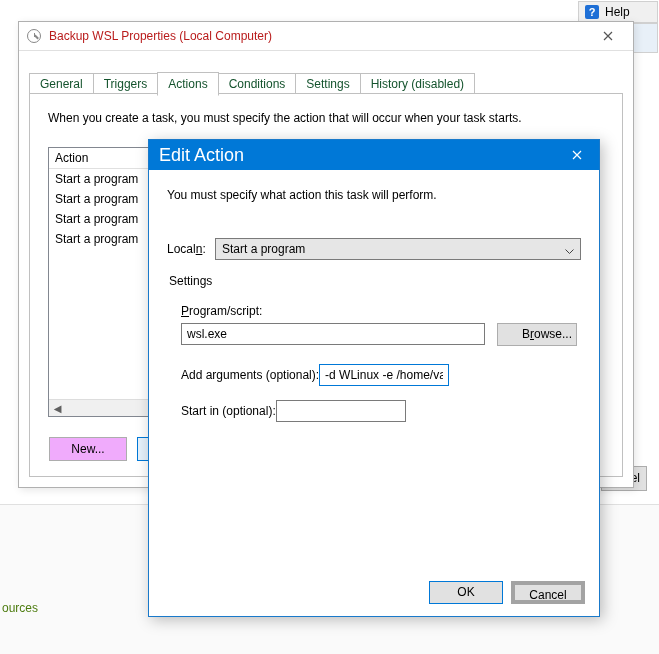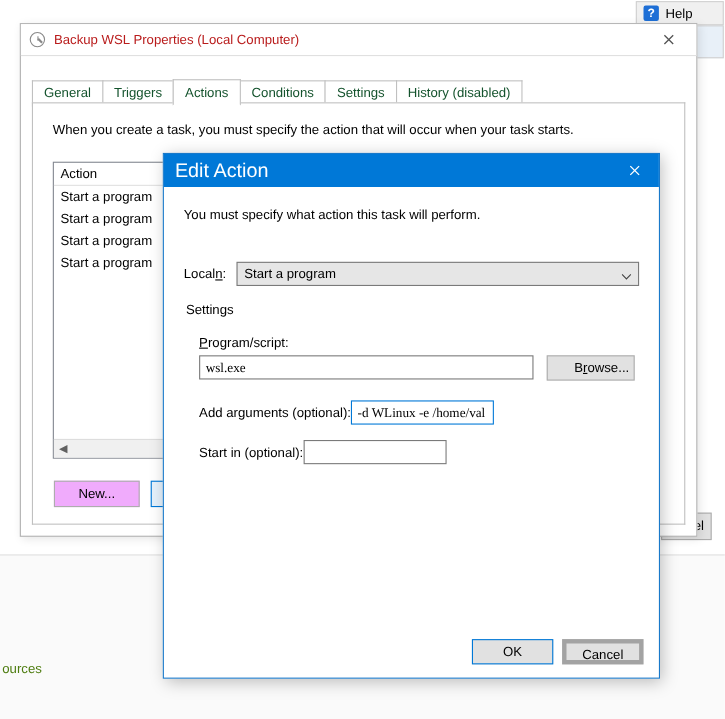--- a/index.html
+++ b/index.html
@@ -259,21 +259,21 @@
   .field-label .ul { text-decoration: underline; }
   .prog-row {
     display: flex; gap: 12px;
     margin-bottom: 18px;
   }
   .textbox {
     height: 22px;
     border: 1px solid #7a7a7a;
     background: #fff;
     padding: 0 5px;
-    font-family: Liberation Serif, serif;
+    font-family: Liberation Sans, sans-serif;
     font-size: 12px;
   }
   .prog-row .textbox { flex: 1; }
   .browse-btn {
     width: 80px; height: 23px;
     border: 1px solid #adadad;
     background: #e1e1e1;
     text-align: center;
     line-height: 21px;
     padding-left: 20px;

